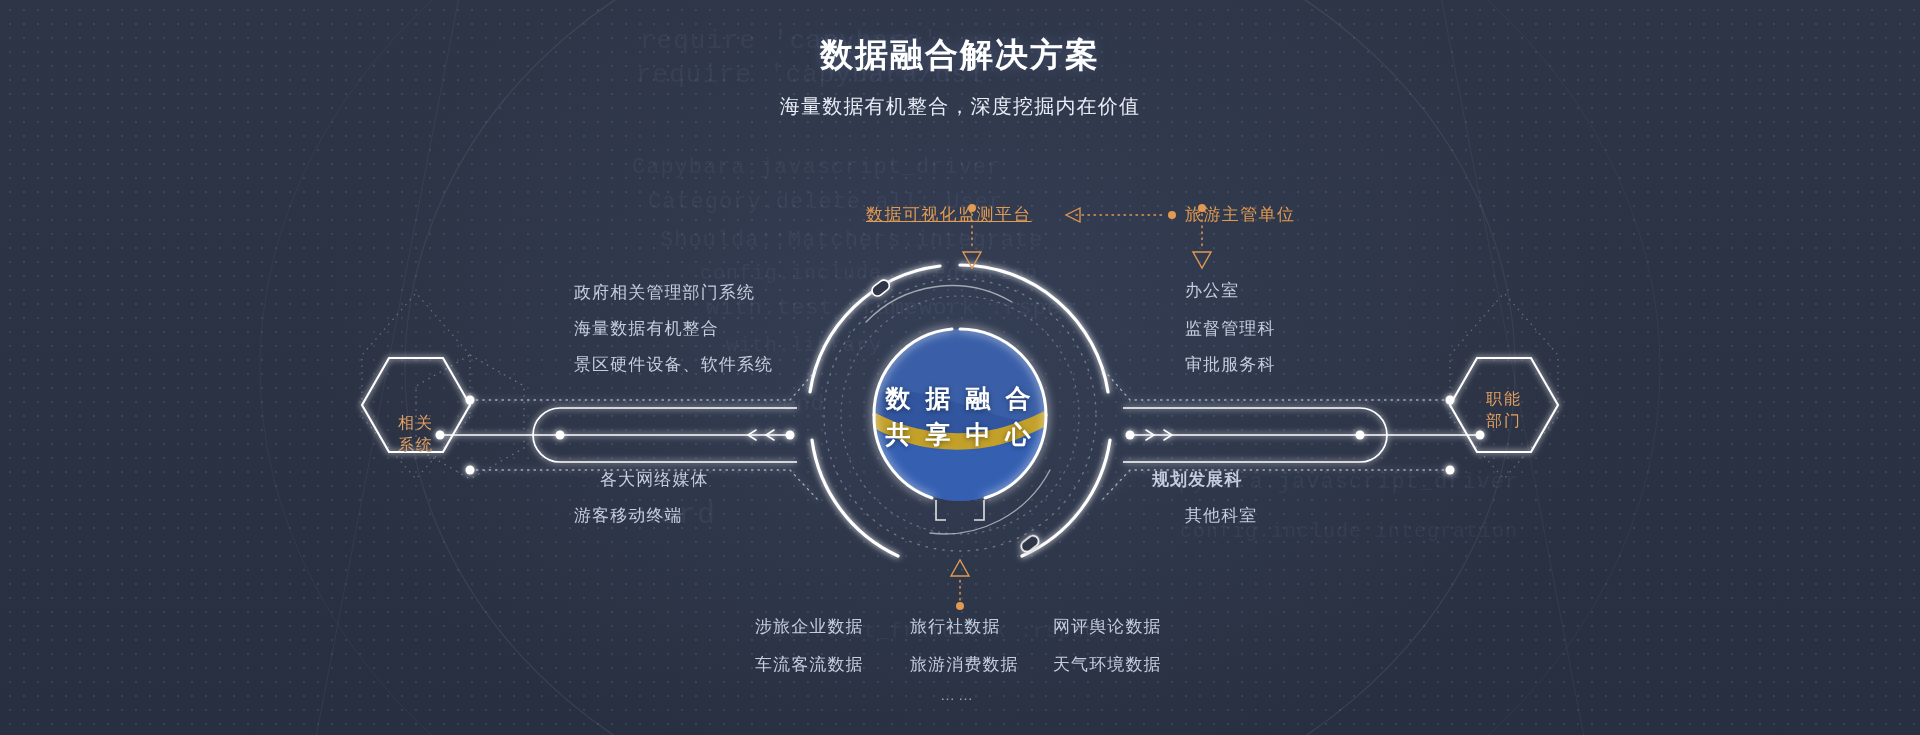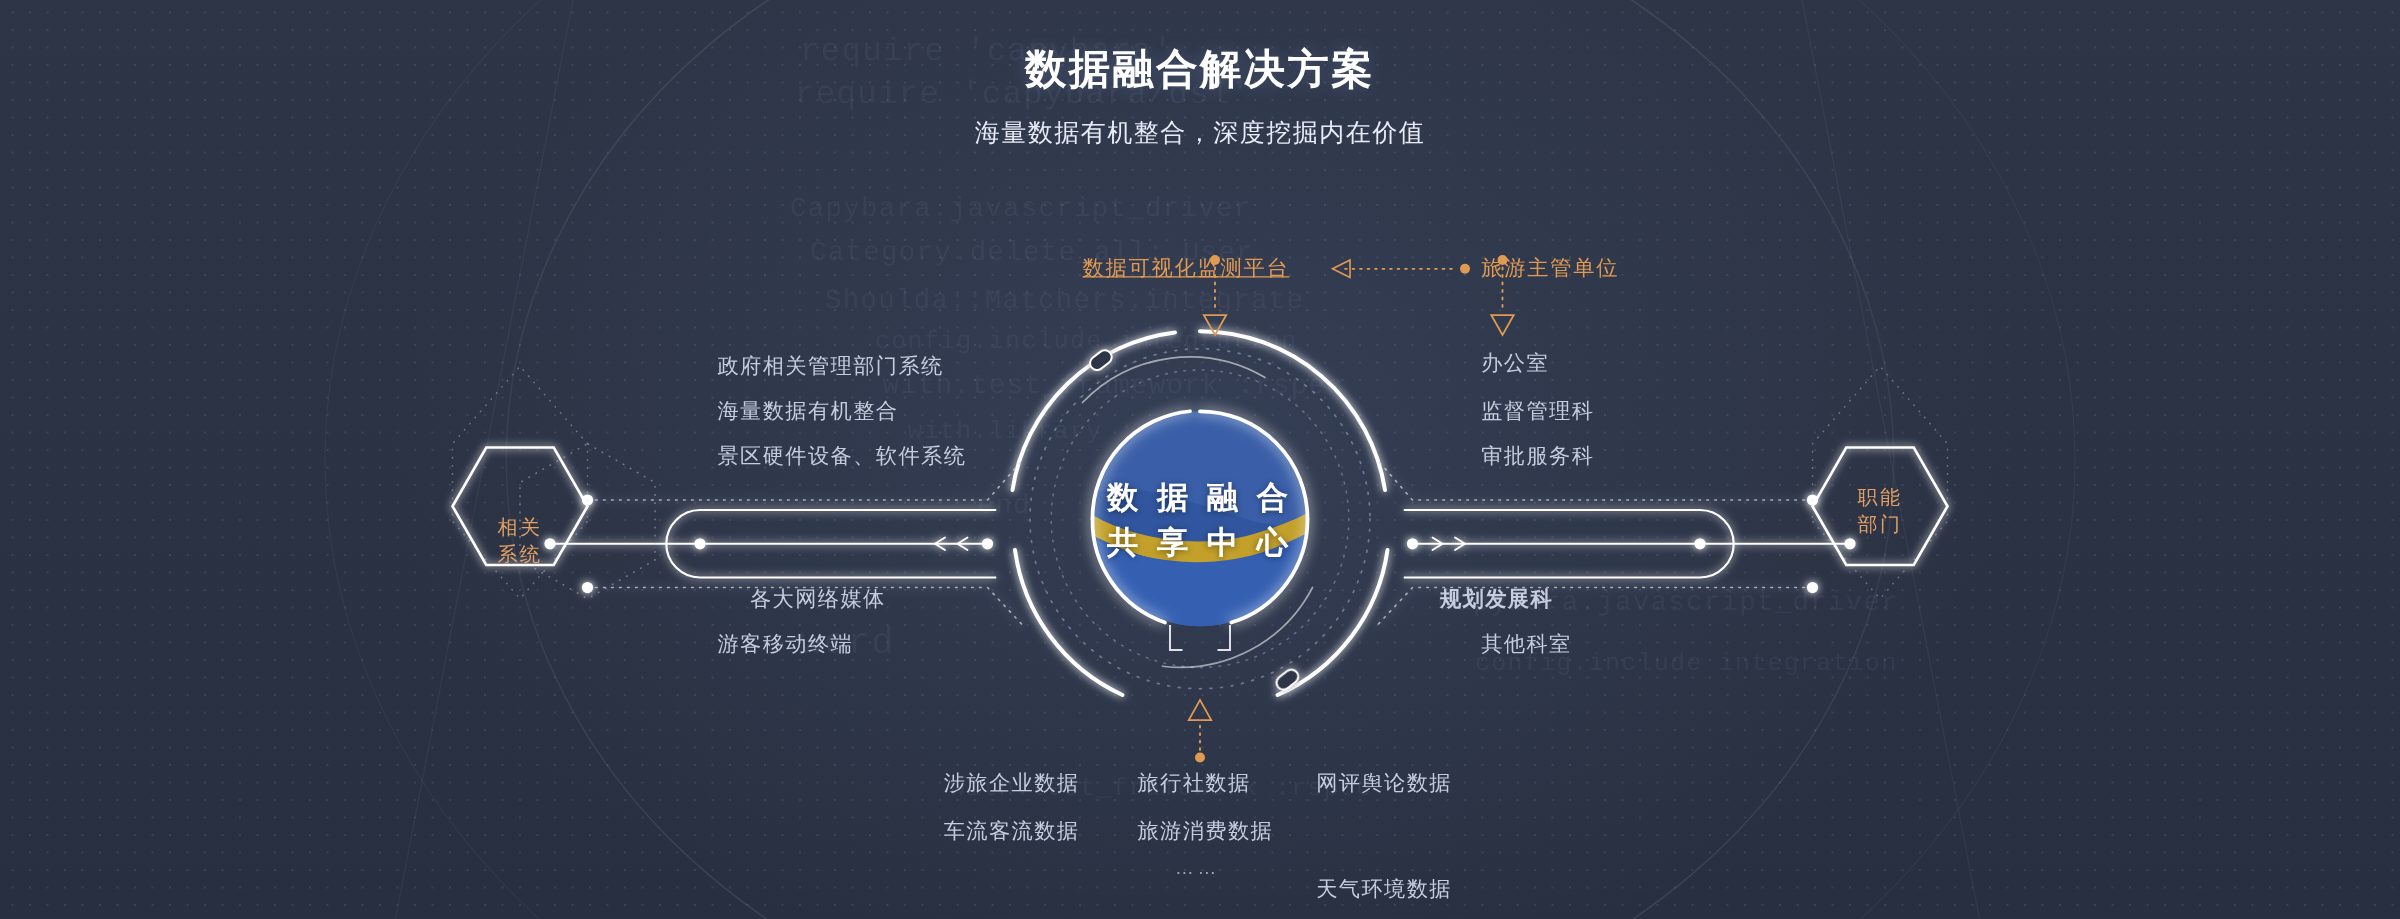--- a/index.html
+++ b/index.html
@@ -299,17 +299,17 @@
 
   <div class="lbl right" style="left:1152px; top:468px;font-weight:bold;">规划发展科</div>
   <div class="lbl right" style="left:1185px; top:504px;">其他科室</div>
 
   <div class="lbl" style="left:755px;  top:615px;">涉旅企业数据</div>
   <div class="lbl" style="left:910px;  top:615px;">旅行社数据</div>
   <div class="lbl" style="left:1053px; top:615px;">网评舆论数据</div>
 
   <div class="lbl" style="left:755px;  top:653px;">车流客流数据</div>
   <div class="lbl" style="left:910px;  top:653px;">旅游消费数据</div>
-  <div class="lbl" style="left:1053px; top:653px;margin-top:47px;">天气环境数据</div>
+  <div class="lbl" style="left:1053px; top:653px;">天气环境数据</div>
 
   <div id="dots-bottom" style="left:940px; top:686px;">……</div>
 
 </div>
 
 </body></html>

